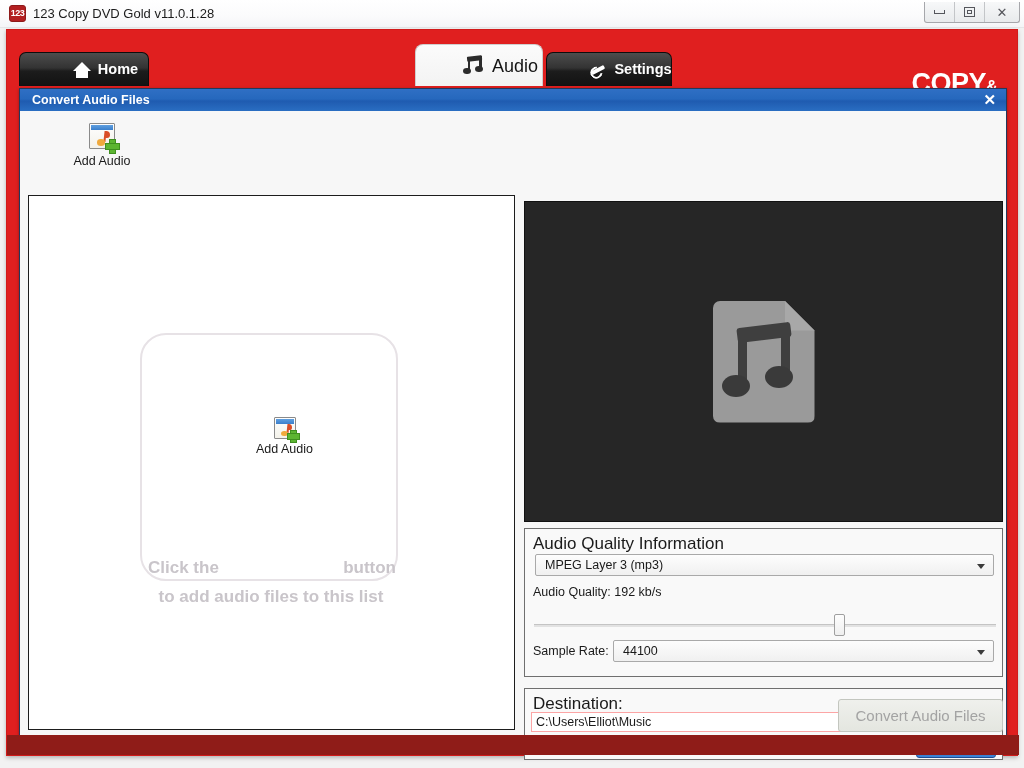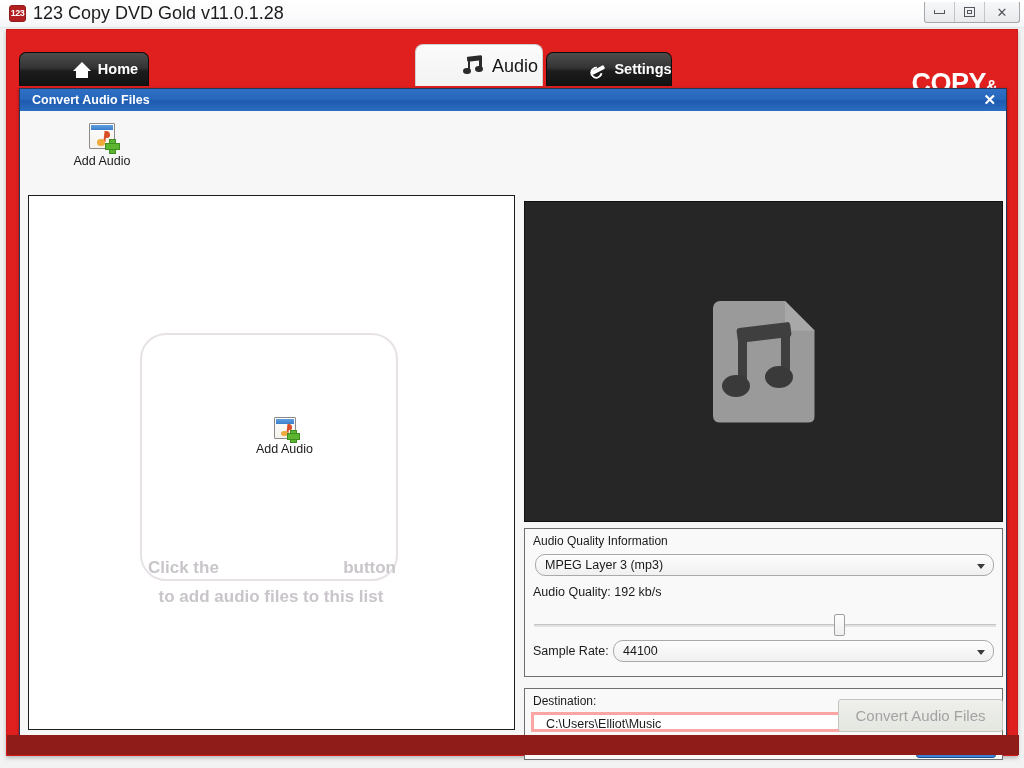--- a/index.html
+++ b/index.html
@@ -30,21 +30,21 @@
     border: 1px solid #8e1a1a;
     border-radius: 3px;
     color: #fff;
     font-size: 9px; font-weight: bold;
     line-height: 15px; text-align: center;
     letter-spacing: -0.5px;
     font-family: "Liberation Sans", sans-serif;
   }
   .win-title {
     position: absolute; left: 33px; top: 5px;
-    font-size: 18px; color: #1b1b1b;
+    font-size: 13px; color: #1b1b1b;
     line-height: 17px;
     white-space: nowrap;
   }
   .win-buttons {
     position: absolute; right: 4px; top: 2px;
     display: flex; height: 21px;
     border: 1px solid #a6a7ab;
     border-top: none;
     border-radius: 0 0 3px 3px;
     background: linear-gradient(to bottom, #f7f8f9, #e8eaec);
@@ -341,29 +341,29 @@
   .groupbox {
     position: absolute;
     background: #f9f9f9;
     border: 1px solid #6f6f6f;
   }
   .gb-quality { left: 504px; top: 417px; width: 479px; height: 149px; }
   .gb-dest    { left: 504px; top: 577px; width: 479px; height: 72px; }
 
   .gb-title {
     position: absolute; left: 8px; top: 5px;
-    font-size: 12px; color: #1a1a1a;
+    font-size: 17px; color: #1a1a1a;
   }
 
   .combo {
     position: absolute;
     height: 22px;
     background: linear-gradient(to bottom, #fdfdfd 0%, #f0f0f0 100%);
     border: 1px solid #a9a9a9;
-    border-radius: 10px;
+    border-radius: 2px;
     font-size: 12.5px; color: #1a1a1a;
     line-height: 20px; padding-left: 9px;
     cursor: pointer;
   }
   .combo .arrow {
     position: absolute; right: 8px; top: 9px;
     width: 0; height: 0;
     border-left: 4.5px solid transparent;
     border-right: 4.5px solid transparent;
     border-top: 5px solid #3b3b3b;
@@ -395,23 +395,23 @@
   .samplerate-label {
     position: absolute; left: 8px; top: 115px;
     font-size: 12.5px; color: #1a1a1a;
   }
   .combo-rate { left: 88px; top: 111px; width: 381px; }
 
   .dest-input {
     position: absolute; left: 6px; top: 23px;
     width: 465px; height: 20px;
     background: #ffffff;
-    border: 3px solid #fca5a5;
+    border: 1px solid #fca5a5;
     font-size: 12.5px; color: #1a1a1a;
-    line-height: 18px; padding-left: 12px;
+    line-height: 18px; padding-left: 4px;
     overflow: hidden; white-space: nowrap;
   }
   .browse-btn {
     position: absolute; right: 6px; top: 47px;
     width: 80px; height: 22px;
     background: linear-gradient(to bottom, #5598e0 0%, #2a6fc9 50%, #1f5fbb 51%, #3e86d6 100%);
     border: 1px solid #1c4e96;
     border-radius: 3px;
     color: #ffffff;
     font-size: 12px;

